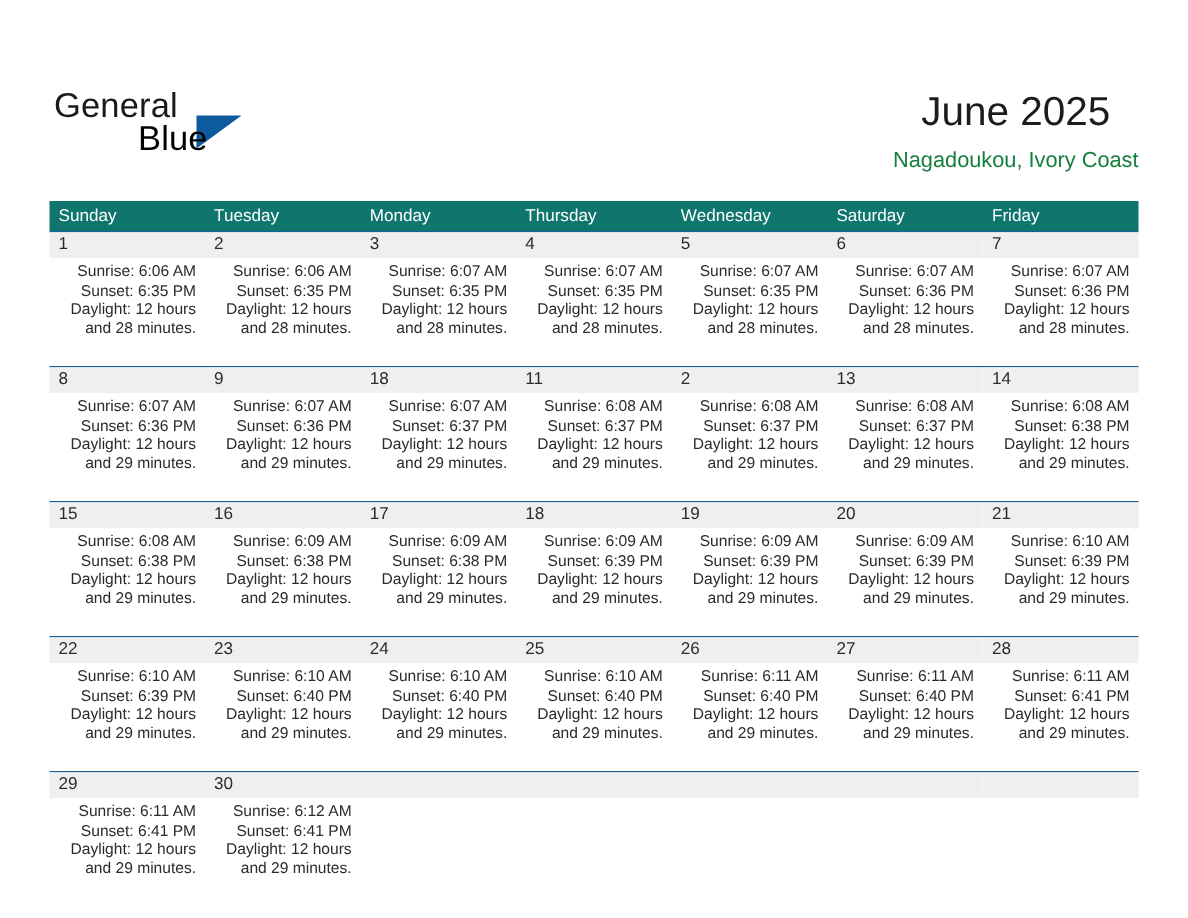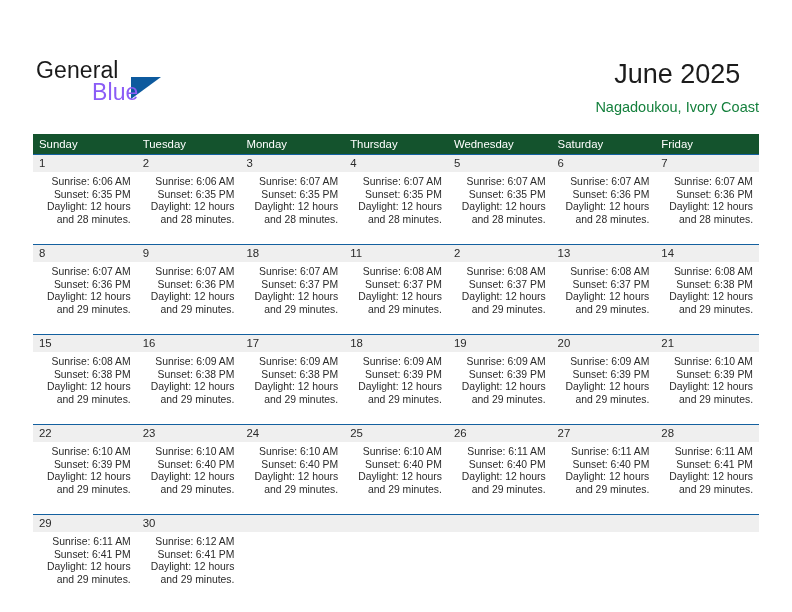--- a/index.html
+++ b/index.html
@@ -44,21 +44,21 @@
     font-size: 23px;
     color: #1a1a1a;
     letter-spacing: 0.1px;
     font-family: "Liberation Sans", sans-serif;
   }
   .logo-blue {
     position: absolute;
     left: 59px;
     top: 22px;
     font-size: 23px;
-    color: #8b5cf6;
+    color: #000000;
     letter-spacing: 0.1px;
     font-family: "Liberation Sans", sans-serif;
     text-align: center;
   }
   .logo-tri {
     position: absolute;
     left: 98px;
     top: 20px;
     width: 0;
     height: 0;
@@ -89,21 +89,21 @@
 
   
   .calendar {
     position: absolute;
     left: 33px;
     top: 105px;
     width: 726px;
   }
   .weekday-row {
     display: flex;
-    background: #14532d;
+    background: #0f766e;
     height: 20px;
   }
   .weekday {
     flex: 1 1 0;
     color: #ffffff;
     font-size: 11.4px;
     line-height: 20px;
     padding-left: 6px;
     box-sizing: border-box;
     white-space: nowrap;

